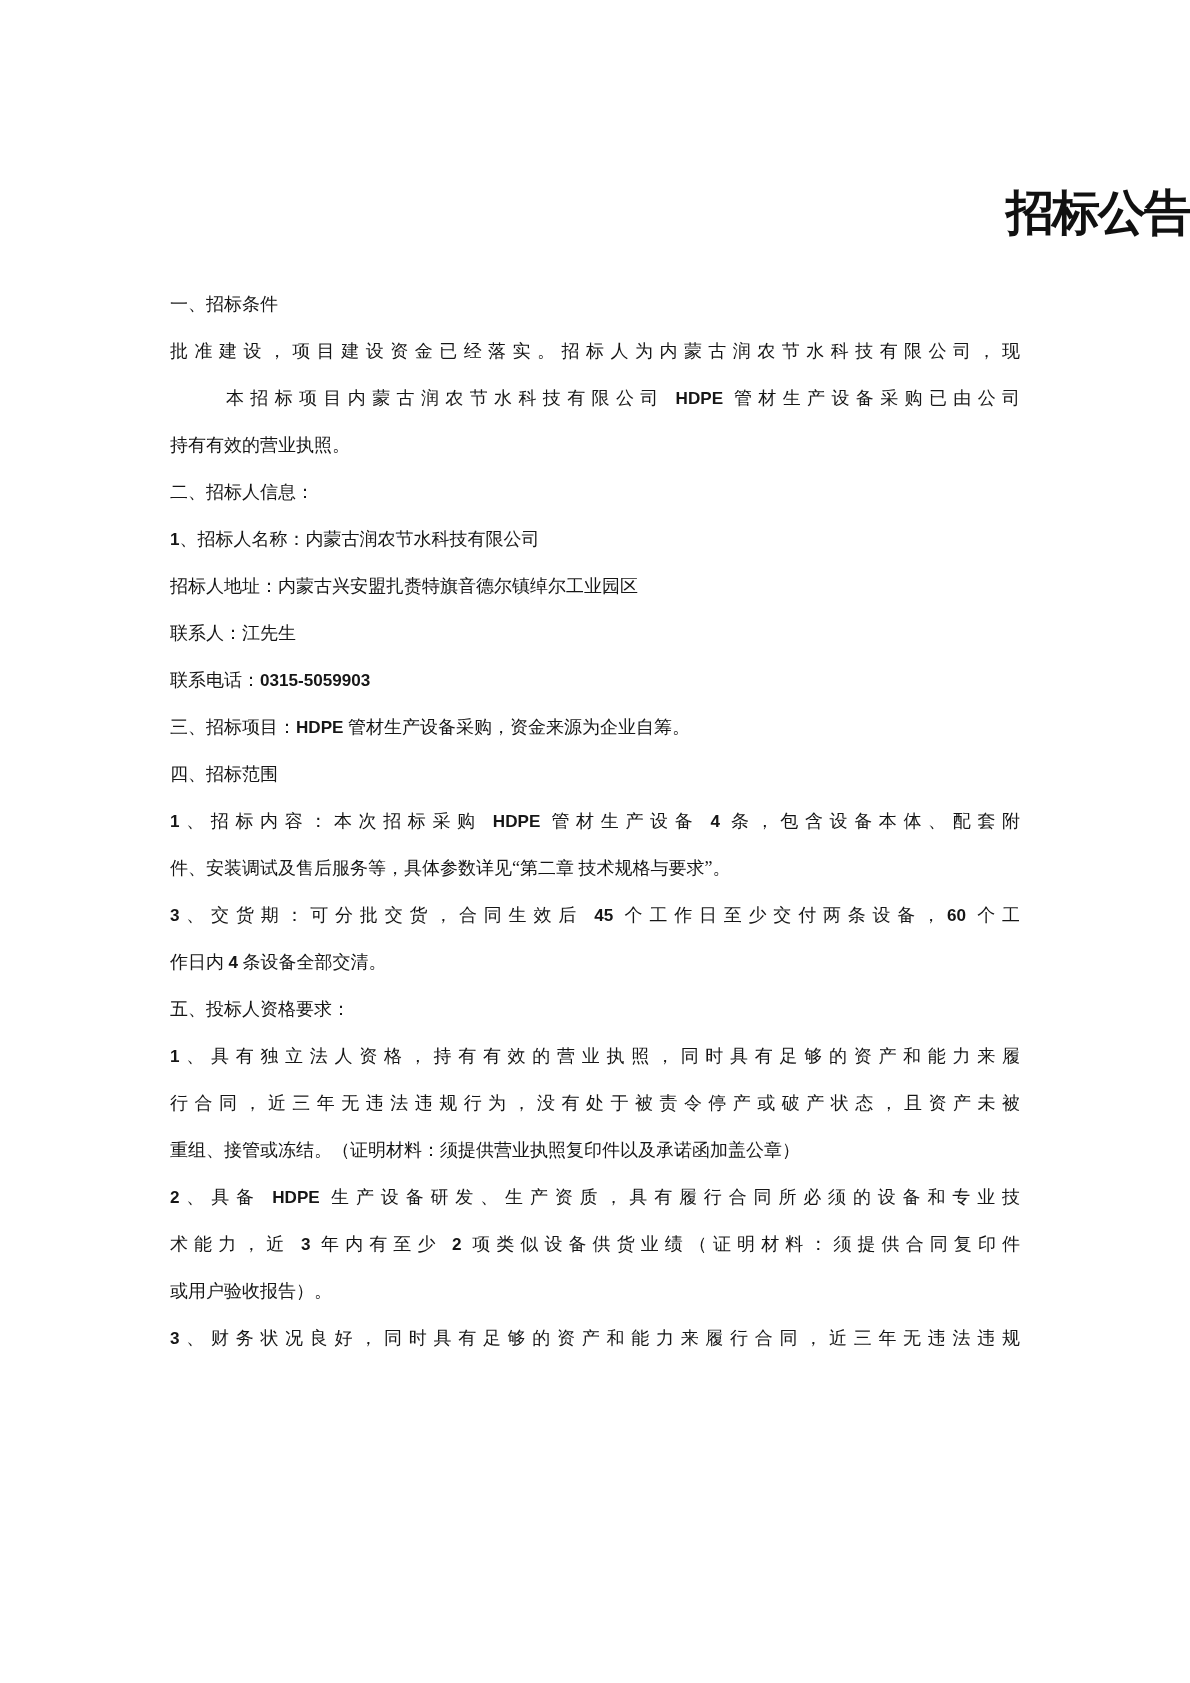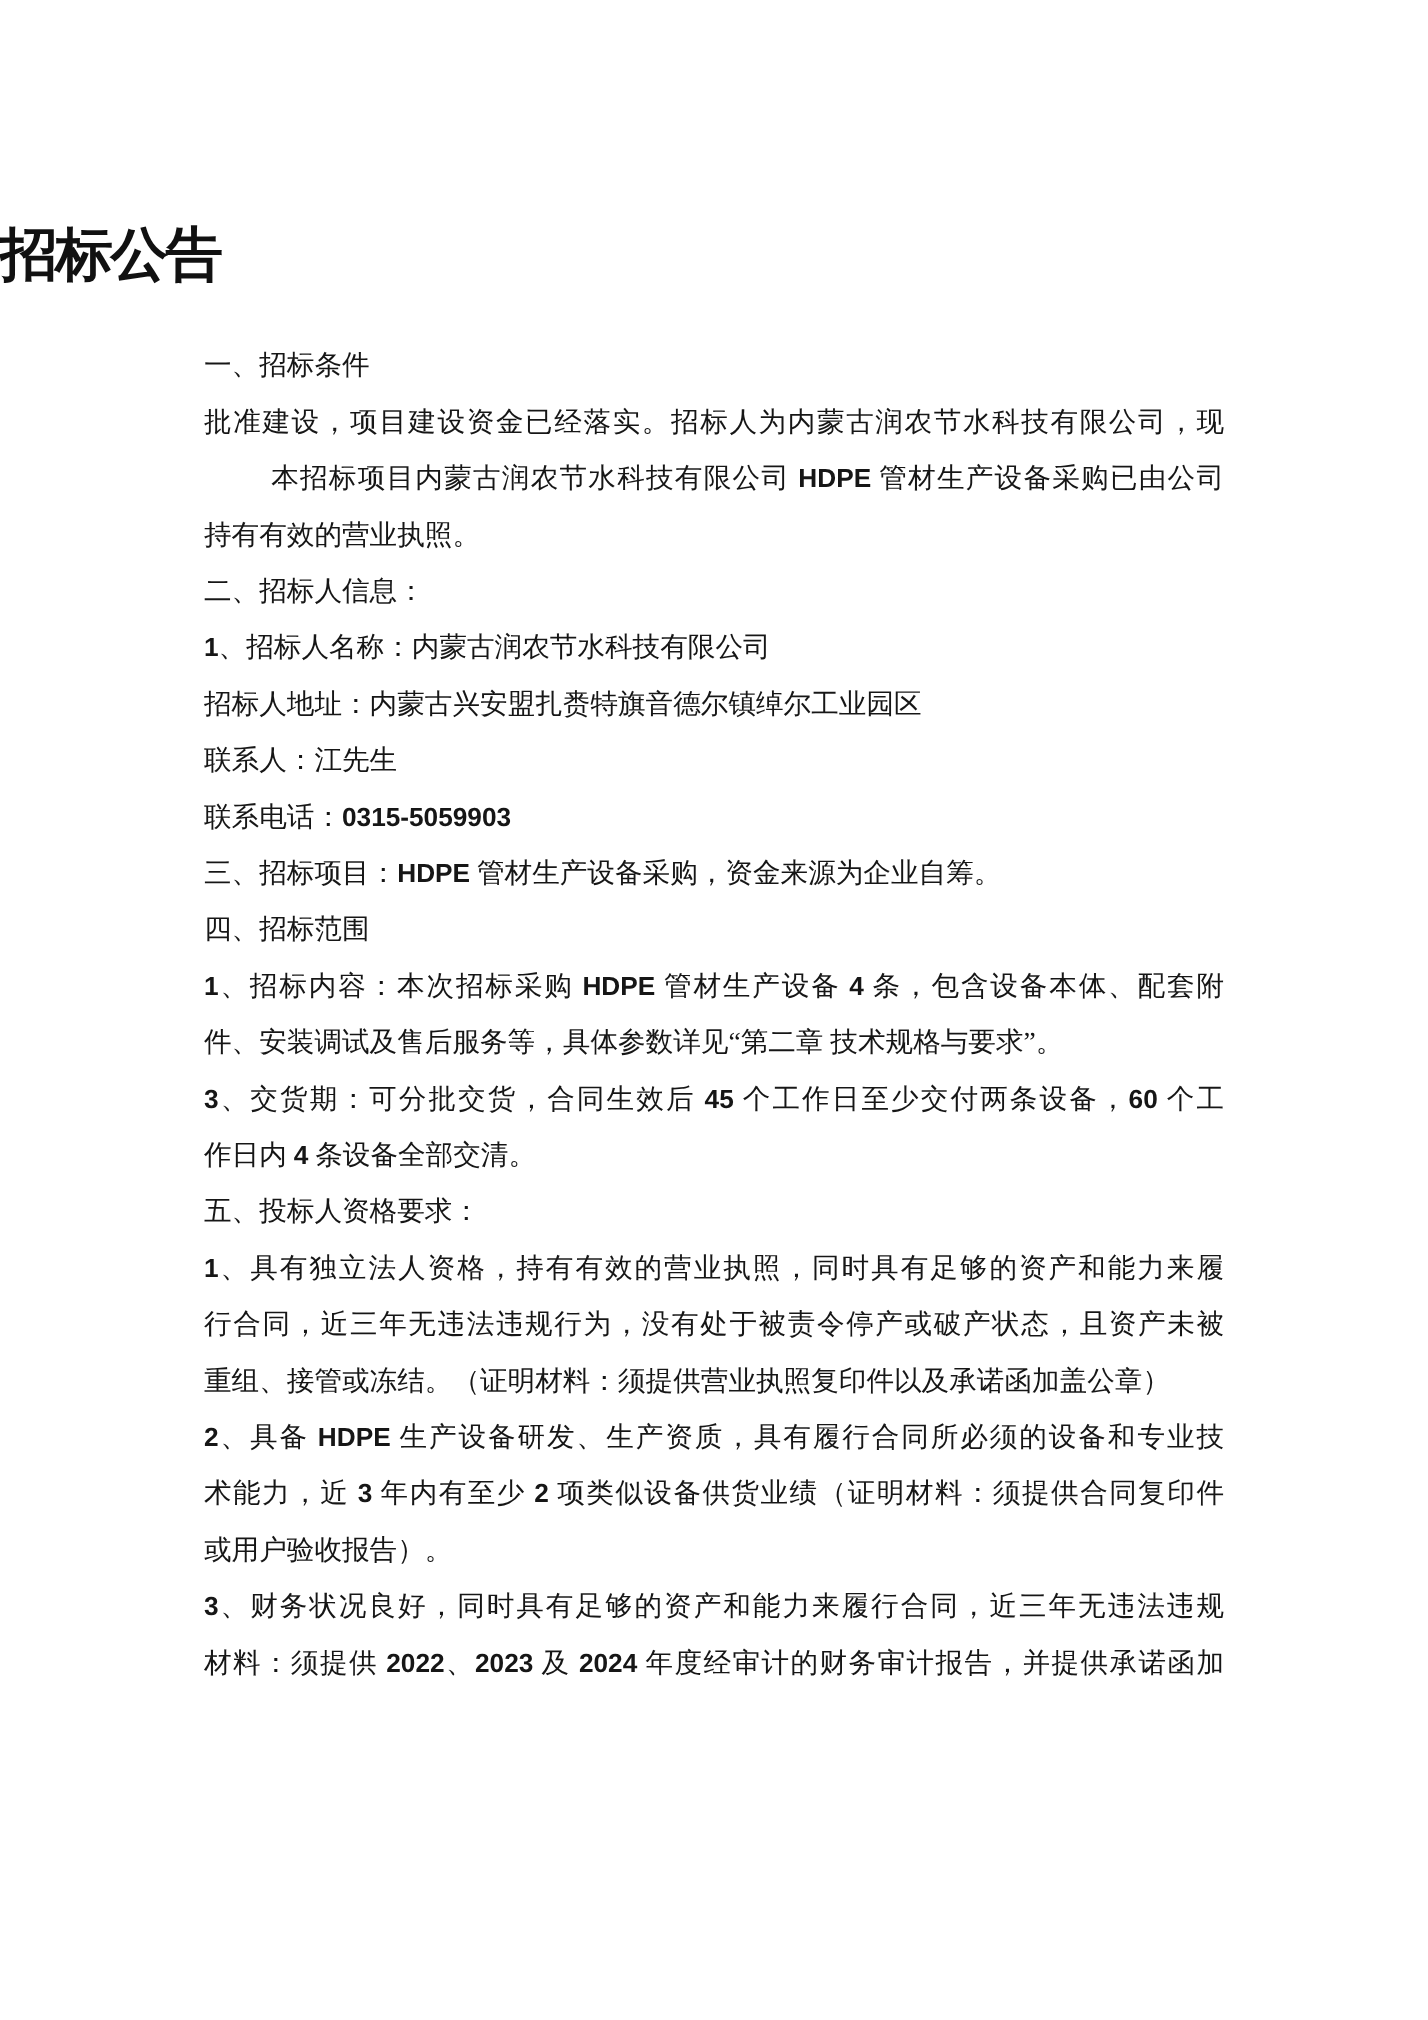--- a/index.html
+++ b/index.html
@@ -14,37 +14,37 @@
     background: #ffffff;
     overflow: hidden;
     font-family: "Liberation Serif", "DejaVu Serif", serif;
     color: #161616;
   }
   .doc-title {
     position: absolute;
     top: 184px;
     left: 0;
     width: 100%;
-    text-align: left;
+    text-align: right;
     font-size: 48px;
     line-height: 58px;
     font-weight: 700;
     letter-spacing: -2px;
     color: #111111;
   }
   .doc-body {
     position: absolute;
     left: 170px;
     top: 281px;
     width: 850px;
   }
   .line {
     height: 47px;
     line-height: 47px;
-    font-size: 23px;
+    font-size: 18px;
     text-align: left;
     overflow: hidden;
   }
   .line.full {
     text-align: justify;
     text-align-last: justify;
   }
   .line.indent {
     padding-left: 56px;
   }
@@ -76,15 +76,14 @@
       <div class="line full"><span class="lat">3</span>、交货期：可分批交货，合同生效后 <span class="lat">45</span> 个工作日至少交付两条设备，<span class="lat">60</span> 个工</div>
       <div class="line">作日内 <span class="lat">4</span> 条设备全部交清。</div>
       <div class="line">五、投标人资格要求：</div>
       <div class="line full"><span class="lat">1</span>、具有独立法人资格，持有有效的营业执照，同时具有足够的资产和能力来履</div>
       <div class="line full">行合同，近三年无违法违规行为，没有处于被责令停产或破产状态，且资产未被</div>
       <div class="line">重组、接管或冻结。（证明材料：须提供营业执照复印件以及承诺函加盖公章）</div>
       <div class="line full"><span class="lat">2</span>、具备 <span class="lat">HDPE</span> 生产设备研发、生产资质，具有履行合同所必须的设备和专业技</div>
       <div class="line full">术能力，近 <span class="lat">3</span> 年内有至少 <span class="lat">2</span> 项类似设备供货业绩（证明材料：须提供合同复印件</div>
       <div class="line">或用户验收报告）。</div>
       <div class="line full"><span class="lat">3</span>、财务状况良好，同时具有足够的资产和能力来履行合同，近三年无违法违规</div>
-      <div class="line full">材料：须提供 <span class="lat">2022</span>、<span class="lat">2023</span> 及 <span class="lat">2024</span> 年度经审计的财务审计报告，并提供承诺函加</div>
     </div>
 </div>
 
 </body></html>

